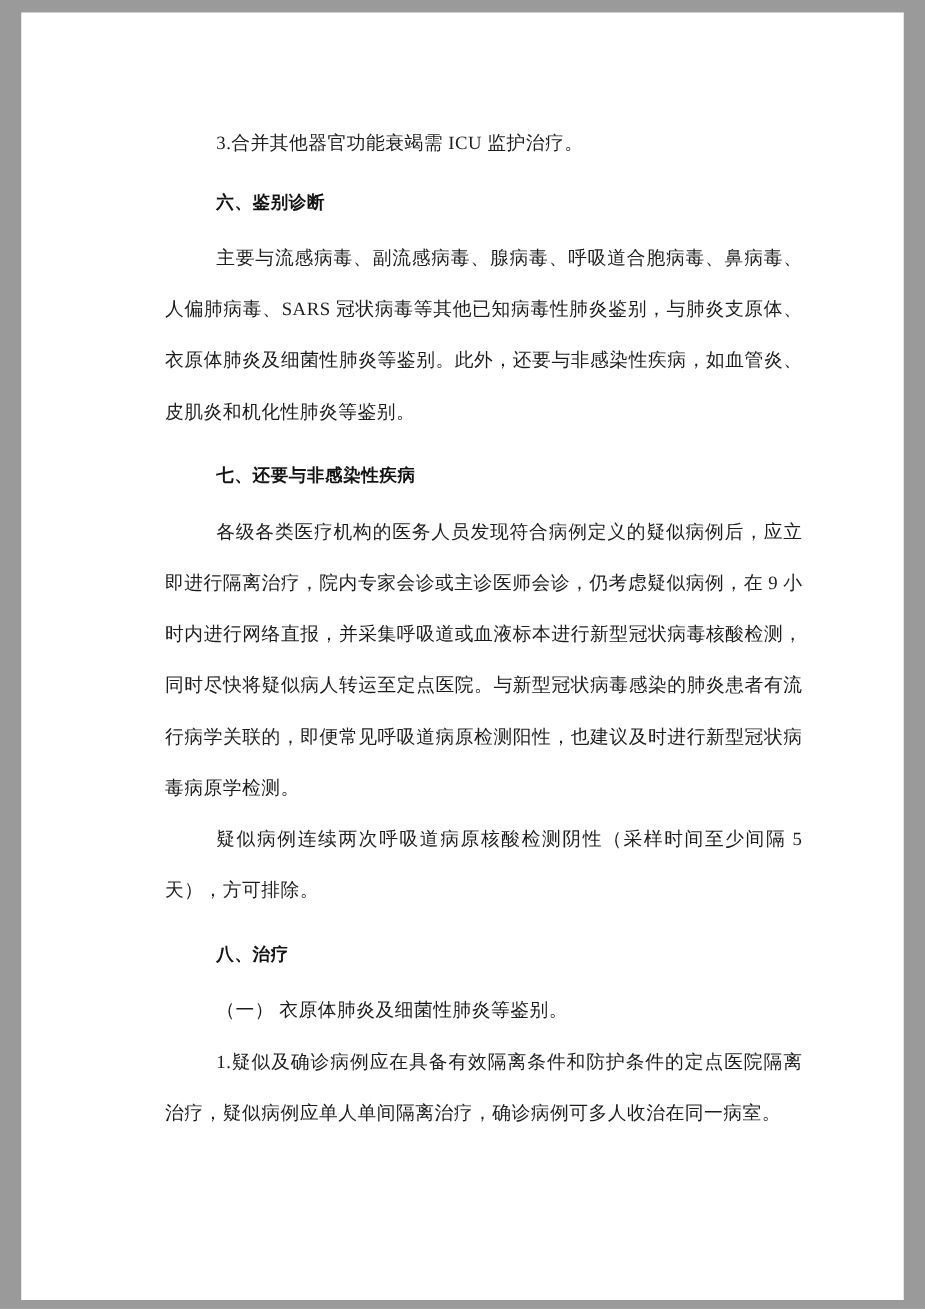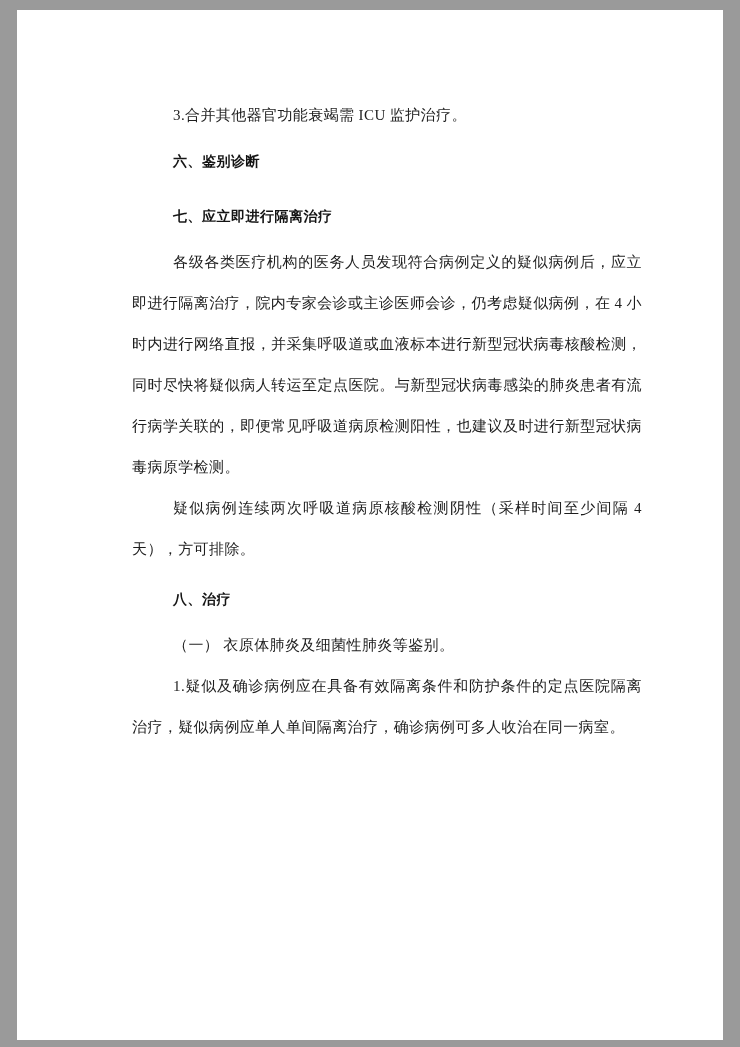--- a/index.html
+++ b/index.html
@@ -59,28 +59,29 @@
 
 <div class="page">
   <div class="content">
 
     <p class="para indent">3.合并其他器官功能衰竭需 ICU 监护治疗。</p>
     <div class="gap-small"></div>
 
     <p class="heading">六、鉴别诊断</p>
     <div class="gap-small"></div>
 
+    <p class="para indent">主要与流感病毒、副流感病毒、腺病毒、呼吸道合胞病毒、鼻病毒、人偏肺病毒、SARS 冠状病毒等其他已知病毒性肺炎鉴别，与肺炎支原体、衣原体肺炎及细菌性肺炎等鉴别。此外，还要与非感染性疾病，如血管炎、皮肌炎和机化性肺炎等鉴别。</p>
     <div class="gap-med"></div>
 
-    <p class="heading">七、应立即进行隔离治疗</p>
+    <p class="heading">七、还要与非感染性疾病</p>
     <div class="gap-small"></div>
 
-    <p class="para indent">各级各类医疗机构的医务人员发现符合病例定义的疑似病例后，应立即进行隔离治疗，院内专家会诊或主诊医师会诊，仍考虑疑似病例，在 4 小时内进行网络直报，并采集呼吸道或血液标本进行新型冠状病毒核酸检测，同时尽快将疑似病人转运至定点医院。与新型冠状病毒感染的肺炎患者有流行病学关联的，即便常见呼吸道病原检测阳性，也建议及时进行新型冠状病毒病原学检测。</p>
+    <p class="para indent">各级各类医疗机构的医务人员发现符合病例定义的疑似病例后，应立即进行隔离治疗，院内专家会诊或主诊医师会诊，仍考虑疑似病例，在 9 小时内进行网络直报，并采集呼吸道或血液标本进行新型冠状病毒核酸检测，同时尽快将疑似病人转运至定点医院。与新型冠状病毒感染的肺炎患者有流行病学关联的，即便常见呼吸道病原检测阳性，也建议及时进行新型冠状病毒病原学检测。</p>
 
-    <p class="para indent">疑似病例连续两次呼吸道病原核酸检测阴性（采样时间至少间隔 4 天），方可排除。</p>
+    <p class="para indent">疑似病例连续两次呼吸道病原核酸检测阴性（采样时间至少间隔 5 天），方可排除。</p>
     <div class="gap-med"></div>
 
     <p class="heading">八、治疗</p>
     <div class="gap-small"></div>
 
     <p class="para indent">（一） 衣原体肺炎及细菌性肺炎等鉴别。</p>
 
     <p class="para indent">1.疑似及确诊病例应在具备有效隔离条件和防护条件的定点医院隔离治疗，疑似病例应单人单间隔离治疗，确诊病例可多人收治在同一病室。</p>
 
   </div>

